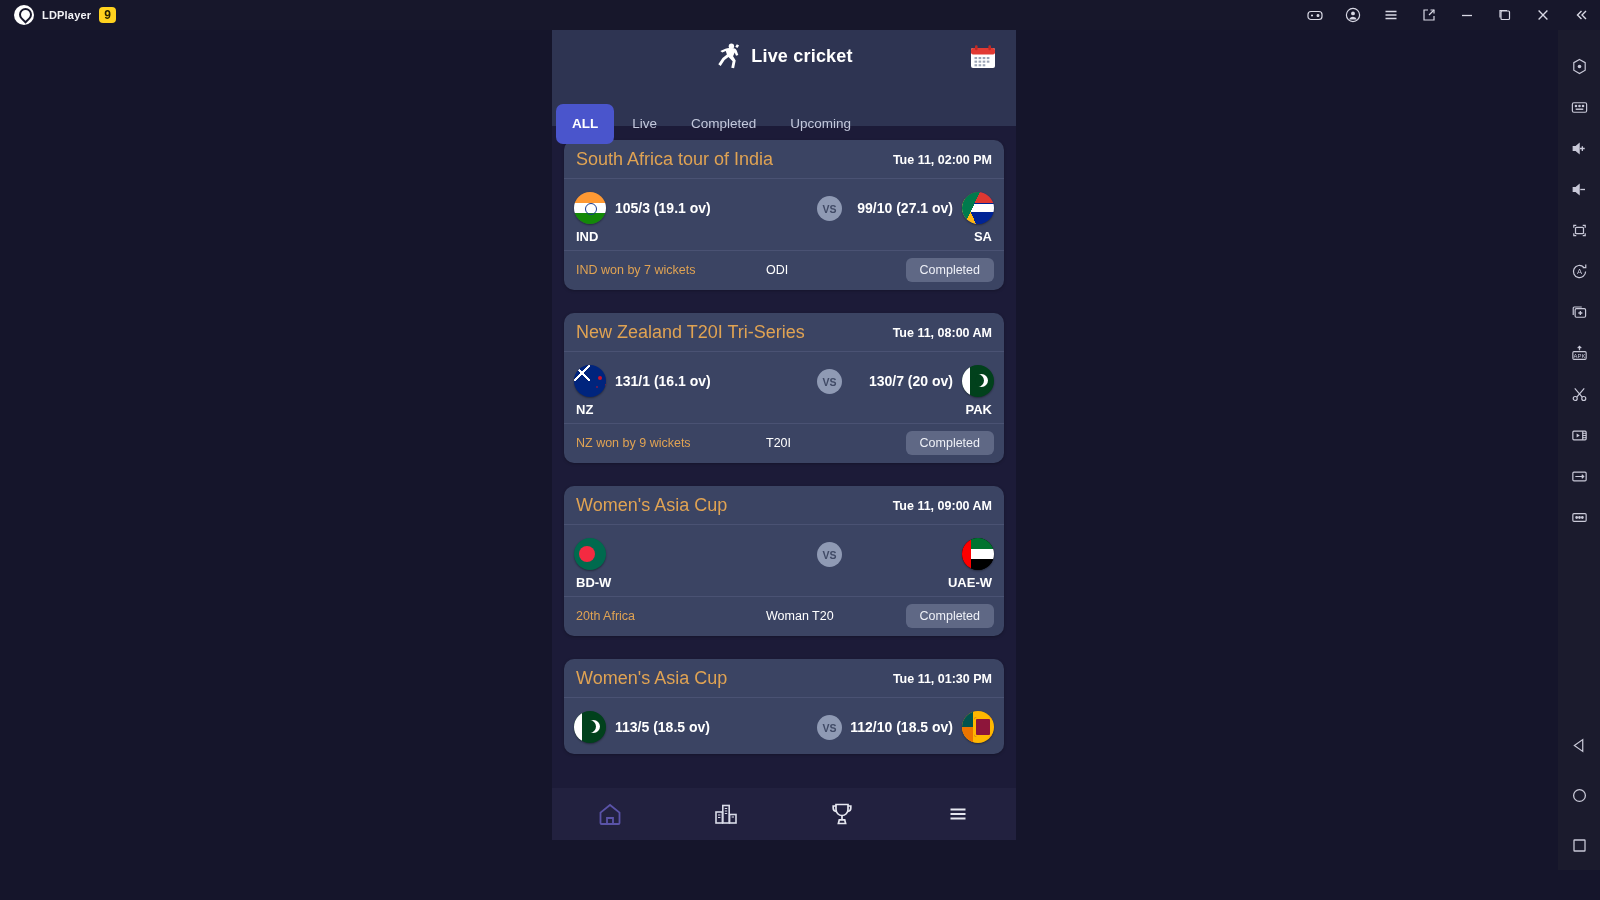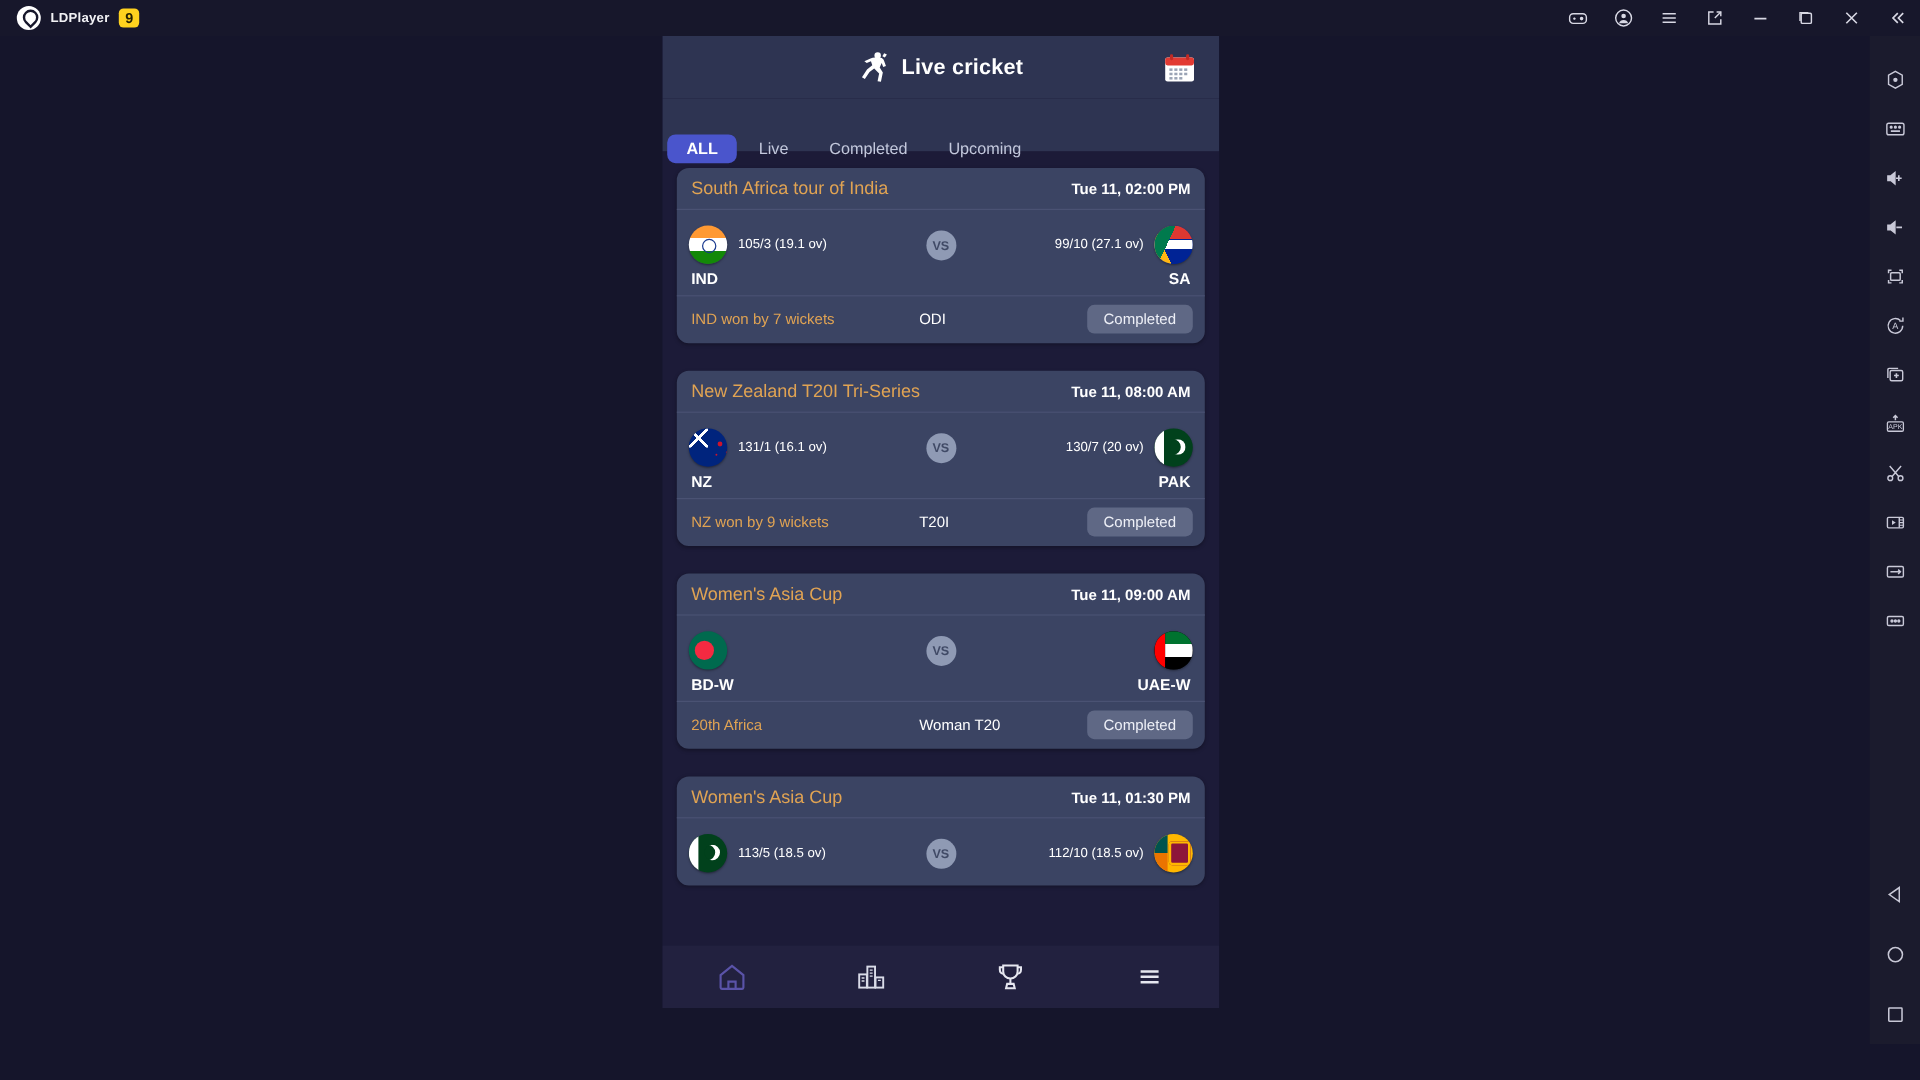--- a/index.html
+++ b/index.html
@@ -59,48 +59,48 @@
     display:flex; align-items:center; justify-content:center;
   }
   #app-title-group { display:flex; align-items:center; gap:10px; }
   #cricket-icon { width:26px; height:28px; display:block; }
   #app-title { color:#ffffff; font-size:18px; font-weight:bold; letter-spacing:.2px; }
   #calendar-icon { position:absolute; right:18px; top:12px; width:30px; height:30px; }
 
   
   #tabbar { height:44px; background:#2e3452; display:flex; align-items:center; padding:0 4px; gap:2px; }
   .tab {
-    height:24px; padding:0 16px; display:flex; align-items:center; justify-content:center;
+    height:40px; padding:0 16px; display:flex; align-items:center; justify-content:center;
     color:#c3c8dc; font-size:13.5px; border-radius:7px; white-space:nowrap;margin-top:39px;
   }
   .tab.active { background:#4a55cc; color:#ffffff; font-weight:bold; }
 
   
   #match-list { padding:14px 12px 0 12px; height:714px; overflow:hidden; }
   .match-card {
     background:#3b4463; border-radius:10px; margin-bottom:23px;
     box-shadow:0 1px 3px rgba(0,0,0,.25);
   }
   .card-top {
     display:flex; align-items:center; justify-content:space-between;
     padding:9px 12px 8px 12px; border-bottom:1px solid #4a5273;
   }
-  .series-name { color:#e0a353; font-size:15px;text-align:right; }
+  .series-name { color:#e0a353; font-size:18px;text-align:right; }
   .match-time { color:#ffffff; font-size:12.5px; font-weight:bold; }
 
   .card-mid { display:flex; align-items:flex-start; padding:12px 10px 6px 10px; position:relative; }
   .team { width:152px; display:flex; flex-direction:column; }
   .team.right { align-items:flex-end; }
   .team-row { display:flex; align-items:center; gap:9px; height:34px; }
   .team.right .team-row { flex-direction:row-reverse; }
   .flag { width:32px; height:32px; border-radius:50%; flex:none; overflow:hidden; position:relative;
           box-shadow:0 1px 2px rgba(0,0,0,.4); }
-  .score { color:#ffffff; font-size:11px; font-weight:normal; white-space:nowrap; }
+  .score { color:#ffffff; font-size:14px; font-weight:bold; white-space:nowrap; }
   .team-code { color:#ffffff; font-size:13px; font-weight:bold; margin-top:4px; padding:0 2px; }
-  .vs-wrap { flex:1; display:flex; align-items:center; justify-content:center; padding-top:5px; }
+  .vs-wrap { flex:1; display:flex; align-items:center; justify-content:flex-end; padding-top:5px; }
   .vs-badge {
     width:25px; height:25px; border-radius:50%; background:#8f9ab4;
     color:#404a66; font-size:10.5px; font-weight:bold;
     display:flex; align-items:center; justify-content:center;
   }
 
   .card-bot {
     display:flex; align-items:center; padding:7px 10px 8px 12px;
     border-top:1px solid #4a5273;
   }

